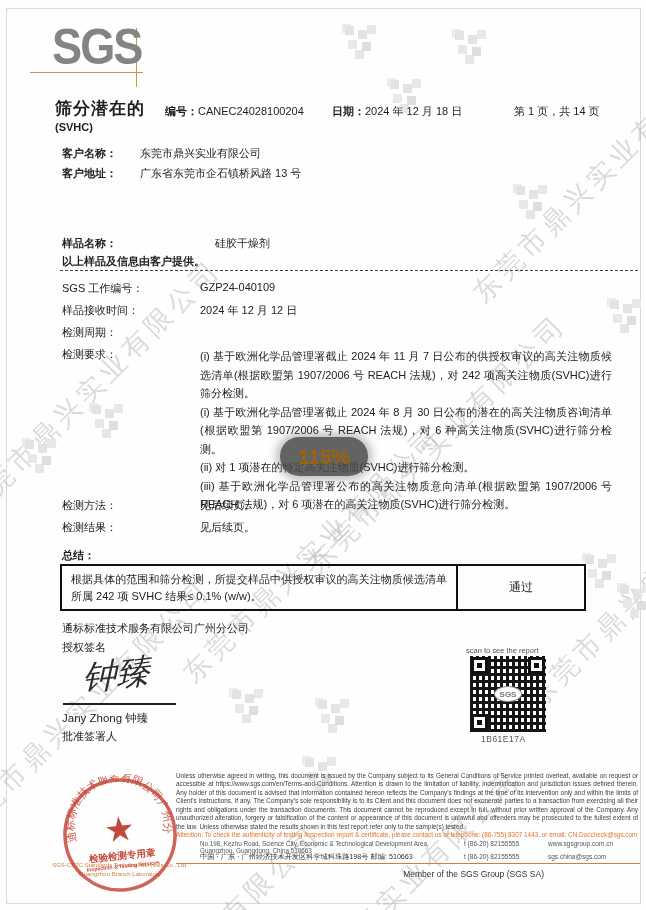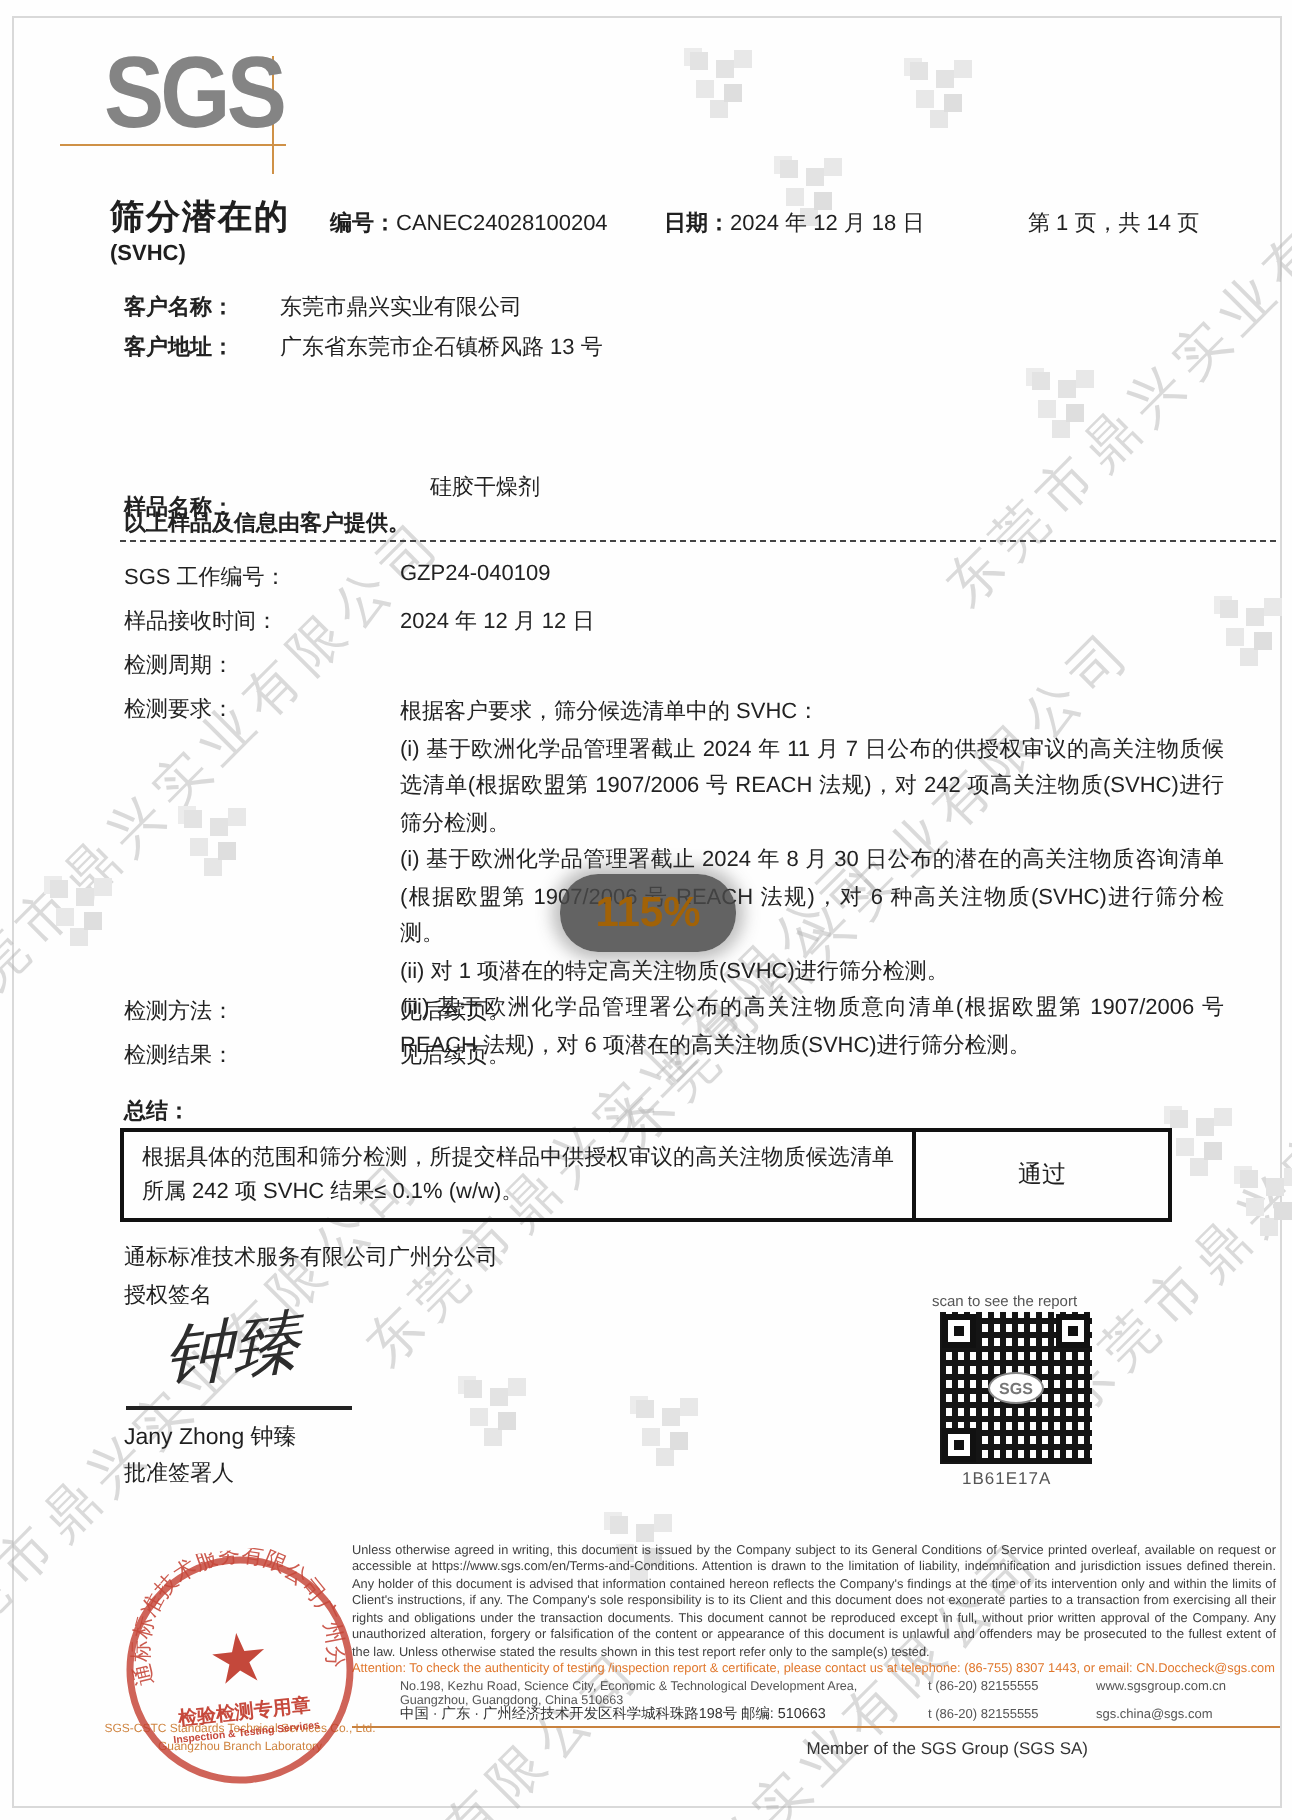--- a/index.html
+++ b/index.html
@@ -152,34 +152,33 @@
   <div class="hmeta" style="left:332px;">
     <b>日期：</b><span>2024 年 12 月 18 日</span>
   </div>
   <div class="hmeta" style="left:514px;">第 1 页，共 14 页</div>
 
   <div class="lbl" style="top:146px; font-weight:bold;">客户名称：</div>
   <div class="val" style="left:140px; top:146px;">东莞市鼎兴实业有限公司</div>
   <div class="lbl" style="top:166px; font-weight:bold;">客户地址：</div>
   <div class="val" style="left:140px; top:166px;">广东省东莞市企石镇桥风路 13 号</div>
 
-  <div class="lbl" style="top:236px; font-weight:bold;margin-top:10px;">样品名称：</div>
+  <div class="lbl" style="top:236px; font-weight:bold;">样品名称：</div>
   <div class="val" style="left:215px; top:236px;">硅胶干燥剂</div>
   <div class="lbl" style="top:254px; font-weight:bold;">以上样品及信息由客户提供。</div>
   <div class="dash-line"></div>
 
   <div class="lbl" style="top:281px;">SGS 工作编号：</div>
   <div class="val" style="left:200px; top:281px;">GZP24-040109</div>
   <div class="lbl" style="top:303px;">样品接收时间：</div>
   <div class="val" style="left:200px; top:303px;">2024 年 12 月 12 日</div>
   <div class="lbl" style="top:325px;">检测周期：</div>
 
   <div class="lbl" style="top:347px;">检测要求：</div>
   <div class="para" style="top:347px;">
-    <div>根据客户要求，筛分候选清单中的 SVHC：</div>
     <div>(i) 基于欧洲化学品管理署截止 2024 年 11 月 7 日公布的供授权审议的高关注物质候选清单(根据欧盟第 1907/2006 号 REACH 法规)，对 242 项高关注物质(SVHC)进行筛分检测。</div>
     <div>(i) 基于欧洲化学品管理署截止 2024 年 8 月 30 日公布的潜在的高关注物质咨询清单(根据欧盟第 1907/2006 号 REACH 法规)，对 6 种高关注物质(SVHC)进行筛分检测。</div>
     <div>(ii) 对 1 项潜在的特定高关注物质(SVHC)进行筛分检测。</div>
     <div>(iii) 基于欧洲化学品管理署公布的高关注物质意向清单(根据欧盟第 1907/2006 号 REACH 法规)，对 6 项潜在的高关注物质(SVHC)进行筛分检测。</div>
   </div>
 
   <div class="lbl" style="top:498px;">检测方法：</div>
   <div class="val" style="left:200px; top:498px;">见后续页。</div>
   <div class="lbl" style="top:520px;">检测结果：</div>
   <div class="val" style="left:200px; top:520px;">见后续页。</div>

